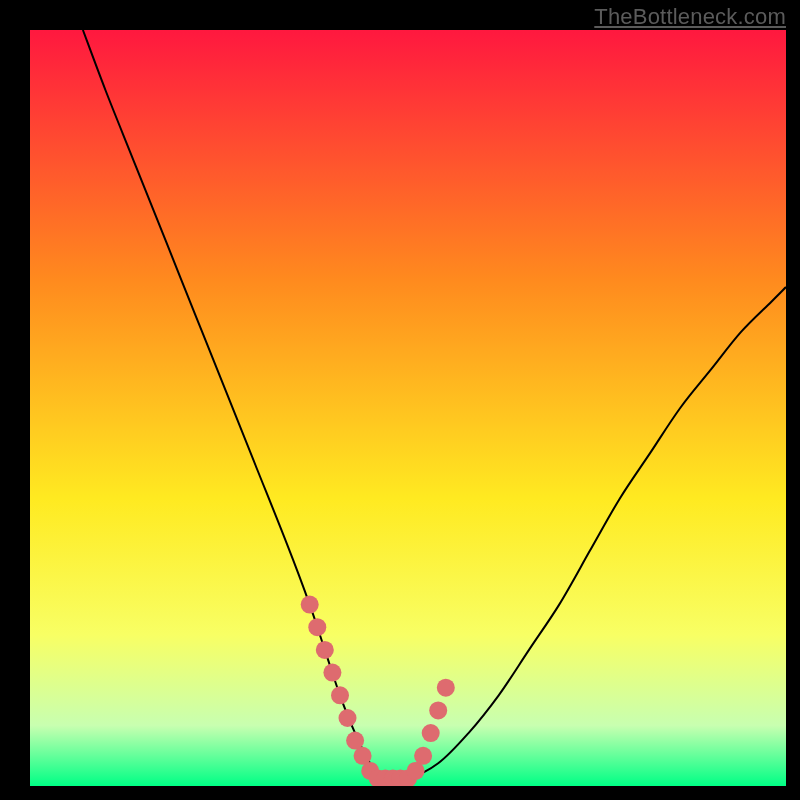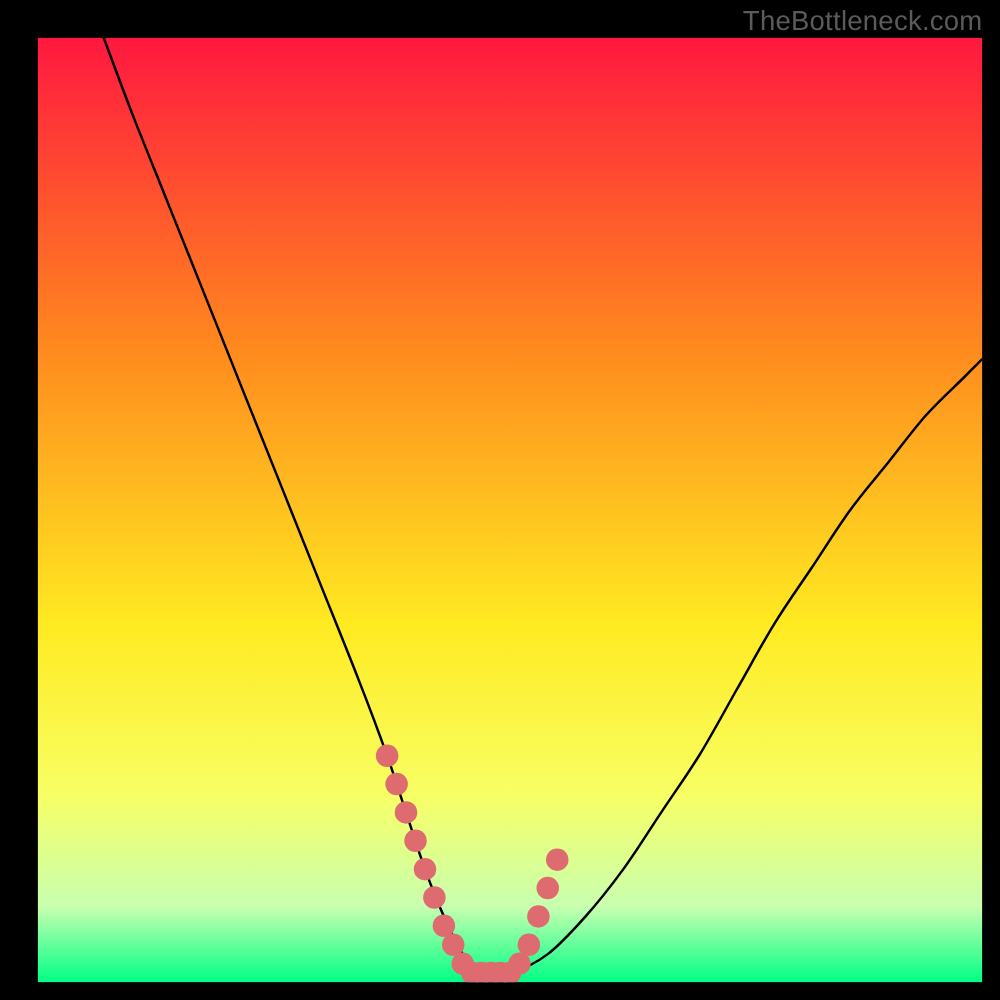--- a/index.html
+++ b/index.html
@@ -19,20 +19,21 @@
   }
   .watermark {
     position: absolute;
     top: 4px;
     right: 14px;
     color: #5b5b5b;
     font-size: 22px;
     letter-spacing: 0.2px;
     font-weight: 400;
     z-index: 50;
+    text-decoration: underline;
   }
   .plot-area {
     position: absolute;
     left: 30px;
     top: 30px;
     width: 756px;
     height: 756px;
     overflow: hidden;
   }
   .plot-area svg {

